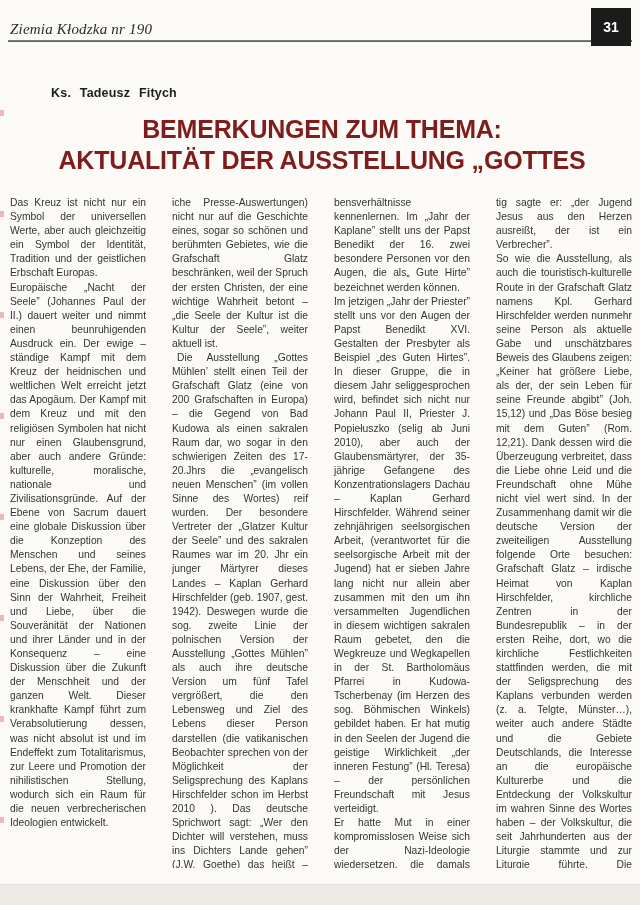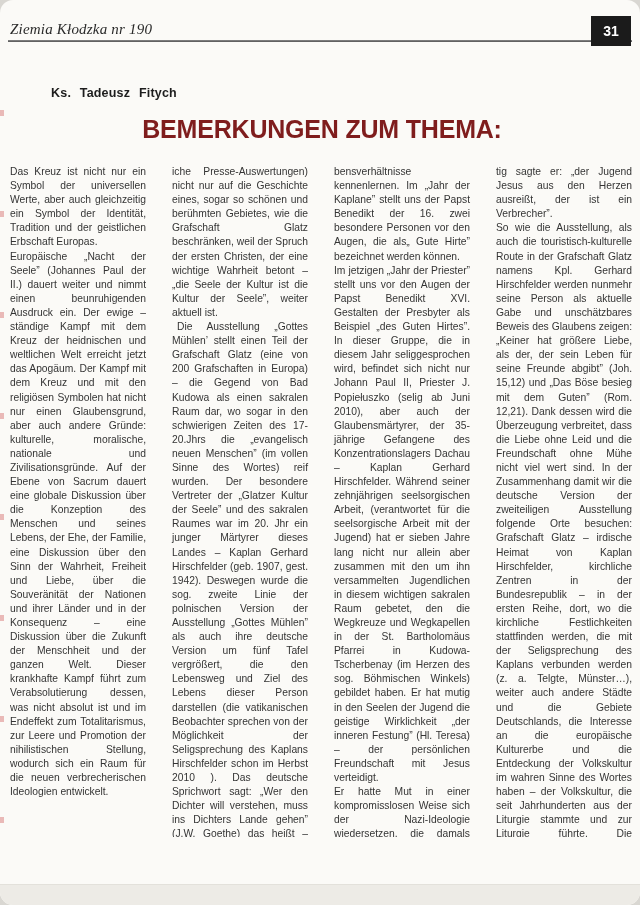--- a/index.html
+++ b/index.html
@@ -5,21 +5,20 @@
   html,body{margin:0;padding:0;}
   body{background:#d9d7d2;}
   .page{
     position:relative;
     width:640px;height:905px;
     margin:0 auto;
     background:#fbfaf7;
     overflow:hidden;
     font-family:"Liberation Sans",sans-serif;
     color:#2e2e2e;
-    border-radius:13px;
   }
   
   .scan-left-marks{
     position:absolute;left:0;top:110px;width:4px;height:730px;
     background:repeating-linear-gradient(to bottom,
       rgba(205,80,80,.38) 0 6px, transparent 6px 101px);
     pointer-events:none;
   }
   .scan-bottom-strip{
     position:absolute;left:0;bottom:0;width:100%;height:20px;
@@ -31,21 +30,21 @@
     font-family:"Liberation Serif",serif;font-style:italic;
     font-size:15px;color:#2a2a2a;
     position:absolute;left:2px;bottom:4px;letter-spacing:.2px;
   }
   .header-rule{
     position:absolute;left:0;right:0;bottom:0;height:2px;
     background:linear-gradient(#8a8a8a,#555);
   }
   .page-badge{
     position:absolute;right:2px;bottom:-3px;
-    width:38px;height:28px;background:#1b1b1b;color:#fff;
+    width:38px;height:36px;background:#1b1b1b;color:#fff;
     font-weight:bold;font-size:14px;
     display:flex;align-items:center;justify-content:center;
     box-shadow:0 0 0 1px #1b1b1b;
   }
   
   .author{
     margin:44px 0 0 10px;
     font-weight:bold;font-size:12.5px;color:#1d1d1d;
     word-spacing:5px;letter-spacing:.2px;padding-left:41px;
   }
@@ -82,20 +81,21 @@
   <div class="header">
     <div class="journal-title">Ziemia Kłodzka nr 190</div>
     <div class="header-rule"></div>
     <div class="page-badge">31</div>
   </div>
 
   <div class="author">Ks. Tadeusz Fitych</div>
 
   <h1 class="article-title">
     <span>BEMERKUNGEN ZUM THEMA:</span>
+    <span>AKTUALITÄT DER AUSSTELLUNG „GOTTES</span>
   </h1>
 
   <div class="columns">
 
     <div class="col">
       <p>Das Kreuz ist nicht nur ein Symbol der universellen Werte, aber auch gleichzeitig ein Symbol der Identität, Tradition und der geistlichen Erbschaft Europas.</p>
       <p>Europäische „Nacht der Seele” (Johannes Paul der II.) dauert weiter und nimmt einen beunruhigenden Ausdruck ein. Der ewige – ständige Kampf mit dem Kreuz der heidnischen und weltlichen Welt erreicht jetzt das Apogäum. Der Kampf mit dem Kreuz und mit den religiösen Symbolen hat nicht nur einen Glaubensgrund, aber auch andere Gründe: kulturelle, moralische, nationale und Zivilisationsgründe. Auf der Ebene von Sacrum dauert eine globale Diskussion über die Konzeption des Menschen und seines Lebens, der Ehe, der Familie, eine Diskussion über den Sinn der Wahrheit, Freiheit und Liebe, über die Souveränität der Nationen und ihrer Länder und in der Konsequenz – eine Diskussion über die Zukunft der Menschheit und der ganzen Welt. Dieser krankhafte Kampf führt zum Verabsolutierung dessen, was nicht absolut ist und im Endeffekt zum Totalitarismus, zur Leere und Promotion der nihilistischen Stellung, wodurch sich ein Raum für die neuen verbrecherischen Ideologien entwickelt.</p>
     </div>
 
     <div class="col">

